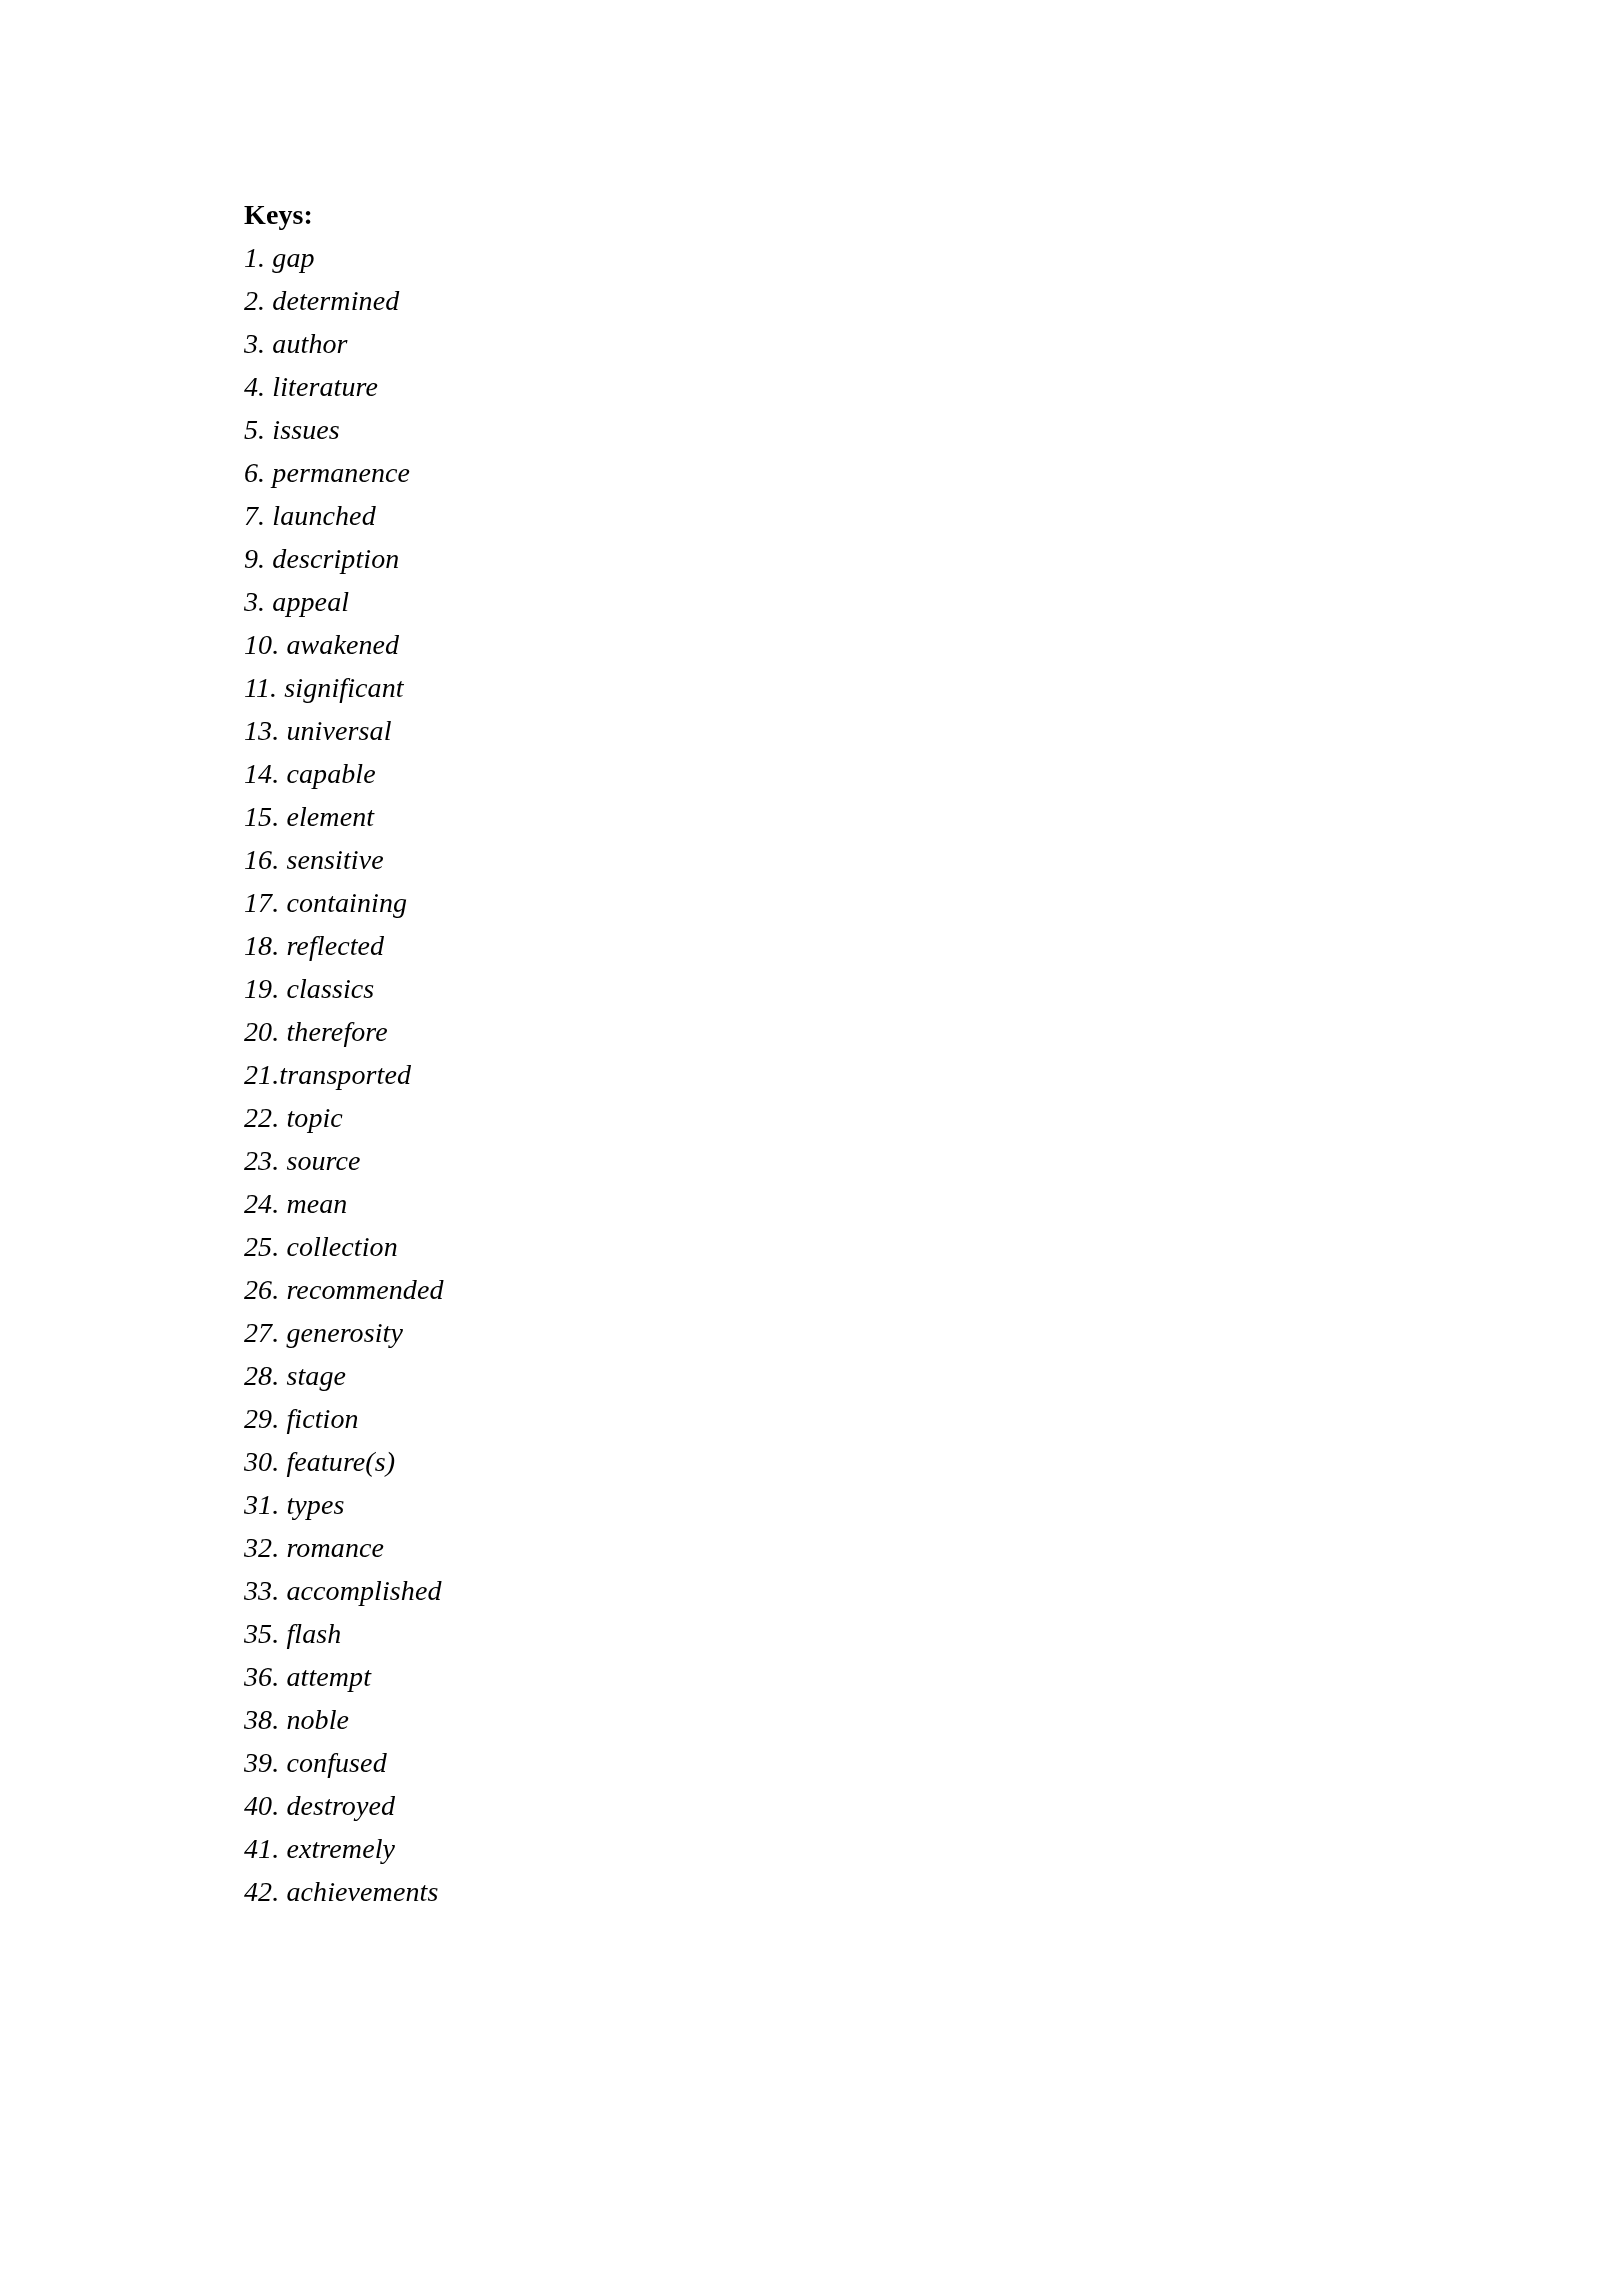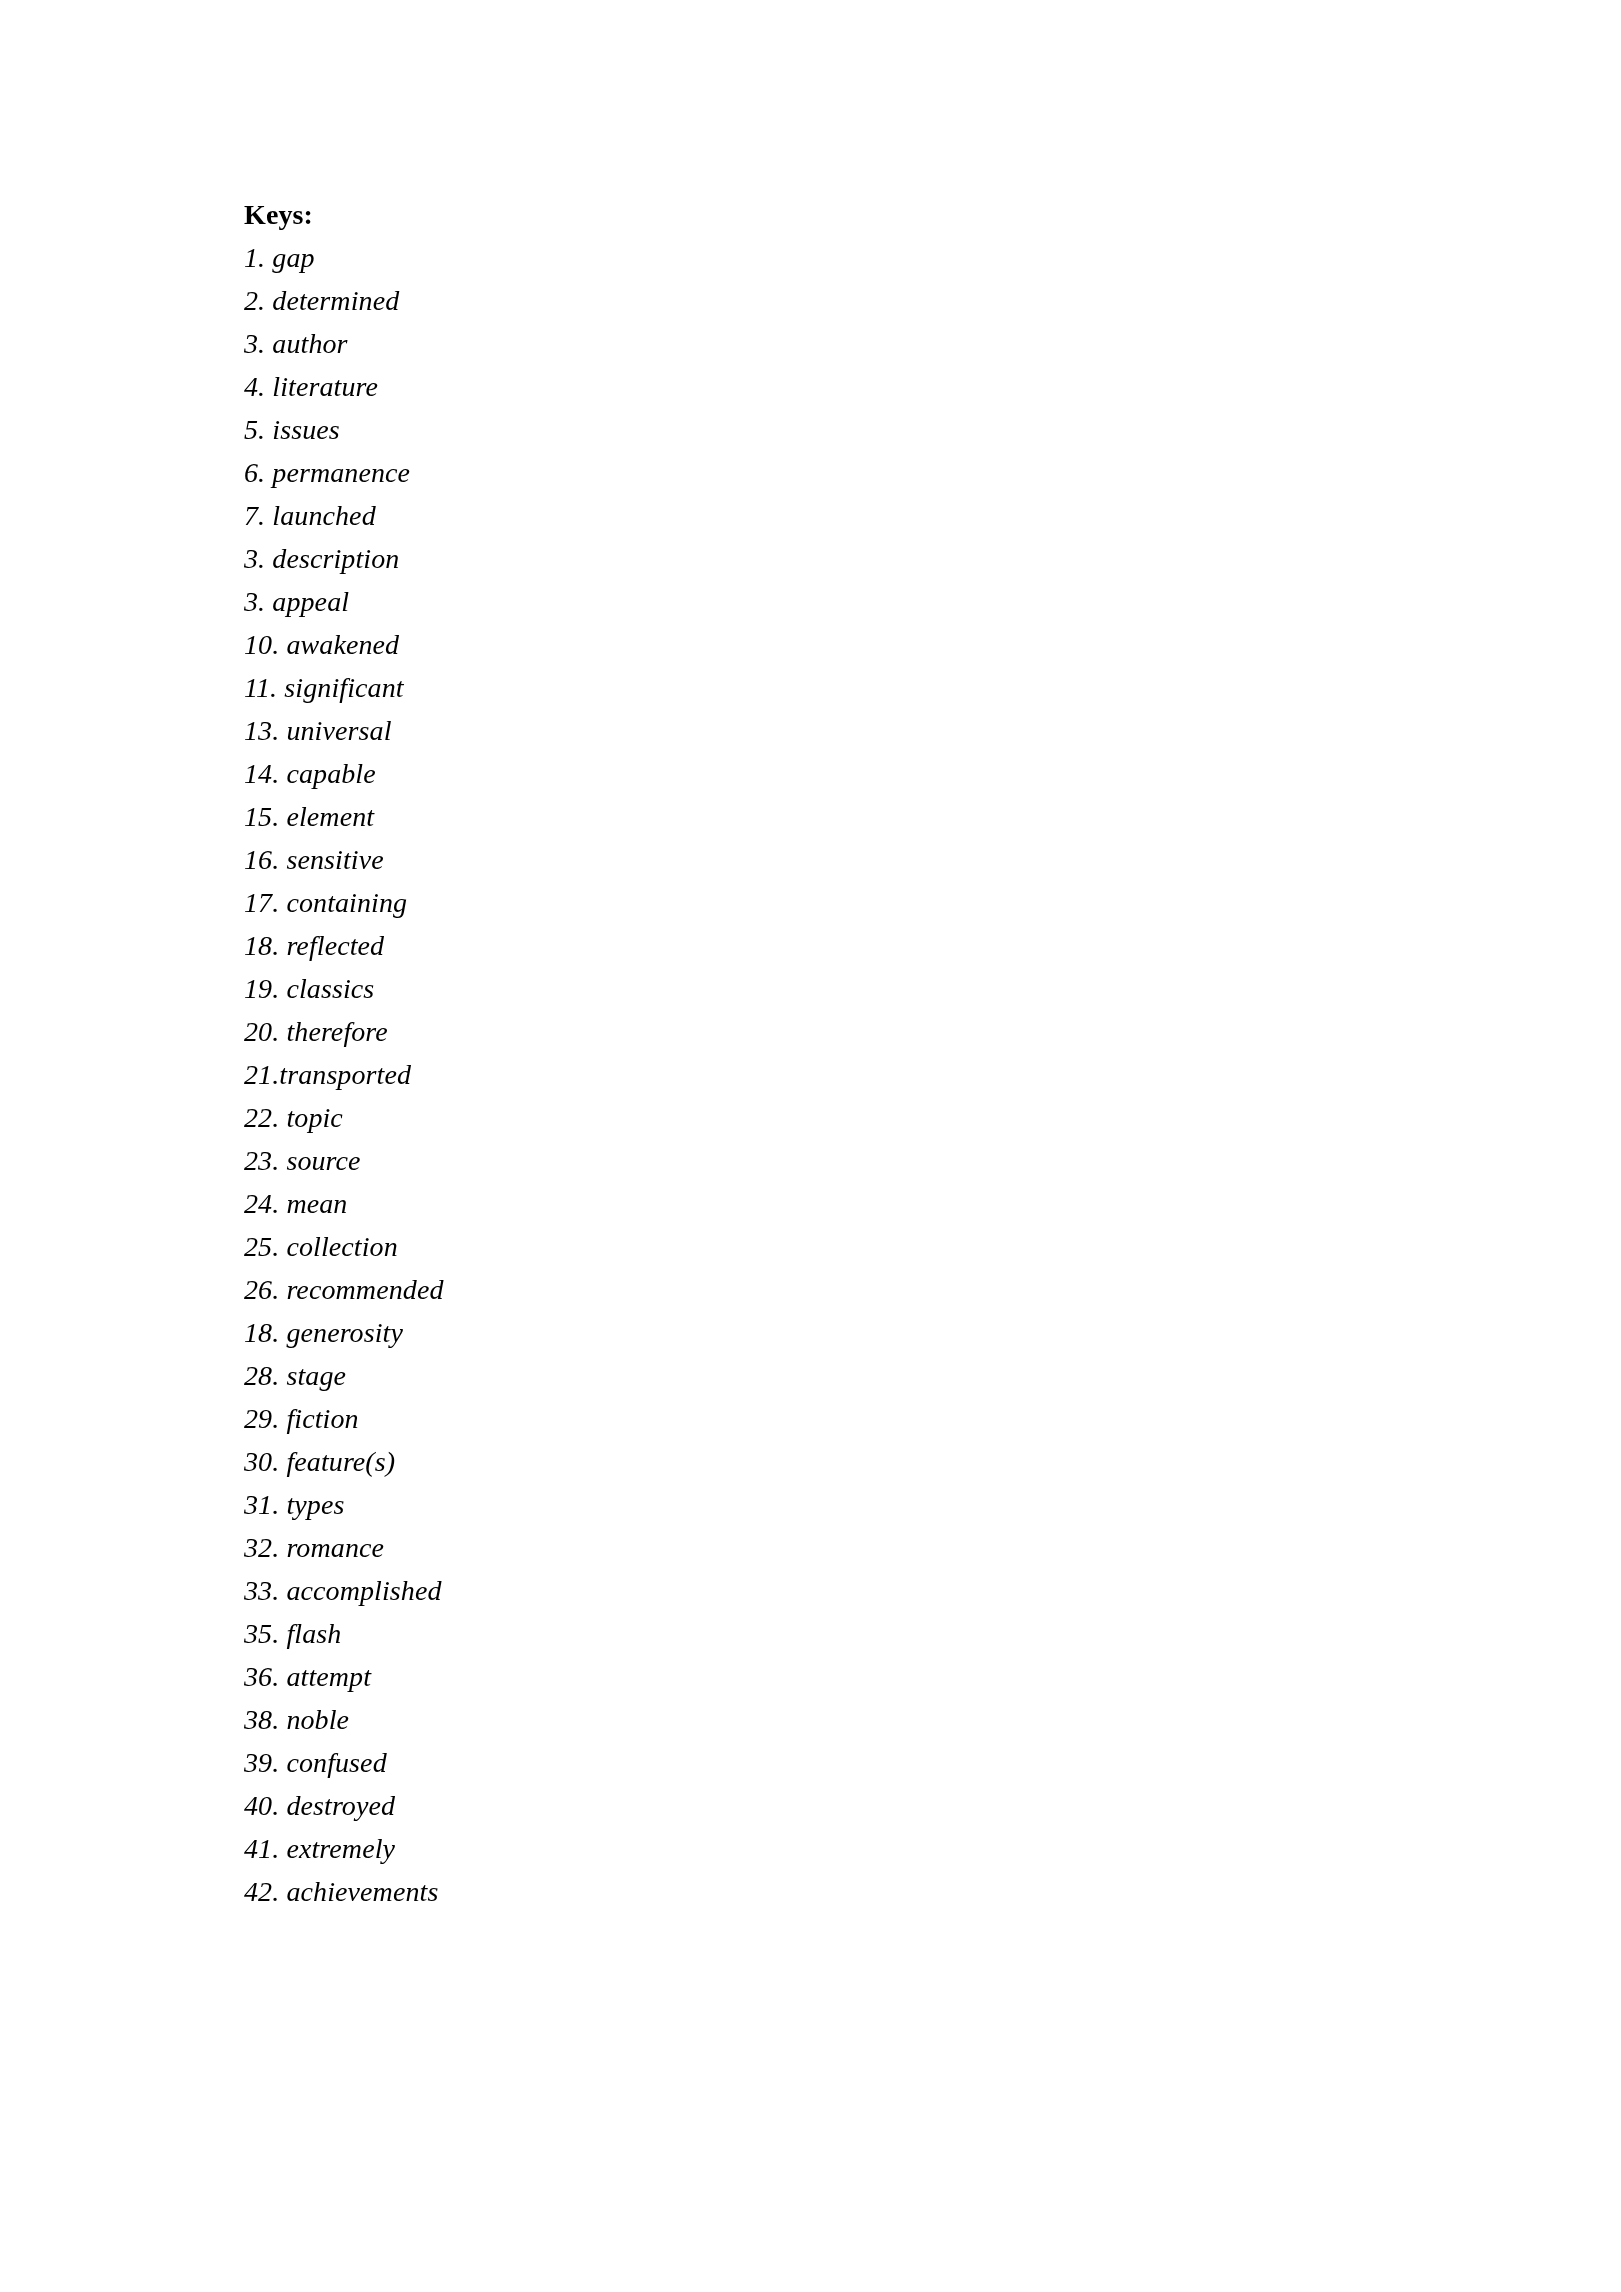--- a/index.html
+++ b/index.html
@@ -64,39 +64,39 @@
   <div class="content">
     <div class="keys-heading">Keys:</div>
     <ol class="keys-list">
       <li class="keys-item">1. gap</li>
       <li class="keys-item">2. determined</li>
       <li class="keys-item">3. author</li>
       <li class="keys-item">4. literature</li>
       <li class="keys-item">5. issues</li>
       <li class="keys-item">6. permanence</li>
       <li class="keys-item">7. launched</li>
-      <li class="keys-item">3. description</li>
+      <li class="keys-item">9. description</li>
       <li class="keys-item">3. appeal</li>
       <li class="keys-item">10. awakened</li>
       <li class="keys-item">11. significant</li>
       <li class="keys-item">13. universal</li>
       <li class="keys-item">14. capable</li>
       <li class="keys-item">15. element</li>
       <li class="keys-item">16. sensitive</li>
       <li class="keys-item">17. containing</li>
       <li class="keys-item">18. reflected</li>
       <li class="keys-item">19. classics</li>
       <li class="keys-item">20. therefore</li>
       <li class="keys-item">21.transported</li>
       <li class="keys-item">22. topic</li>
       <li class="keys-item">23. source</li>
       <li class="keys-item">24. mean</li>
       <li class="keys-item">25. collection</li>
       <li class="keys-item">26. recommended</li>
-      <li class="keys-item">18. generosity</li>
+      <li class="keys-item">27. generosity</li>
       <li class="keys-item">28. stage</li>
       <li class="keys-item">29. fiction</li>
       <li class="keys-item">30. feature(s)</li>
       <li class="keys-item">31. types</li>
       <li class="keys-item">32. romance</li>
       <li class="keys-item">33. accomplished</li>
       <li class="keys-item">35. flash</li>
       <li class="keys-item">36. attempt</li>
       <li class="keys-item">38. noble</li>
       <li class="keys-item">39. confused</li>

